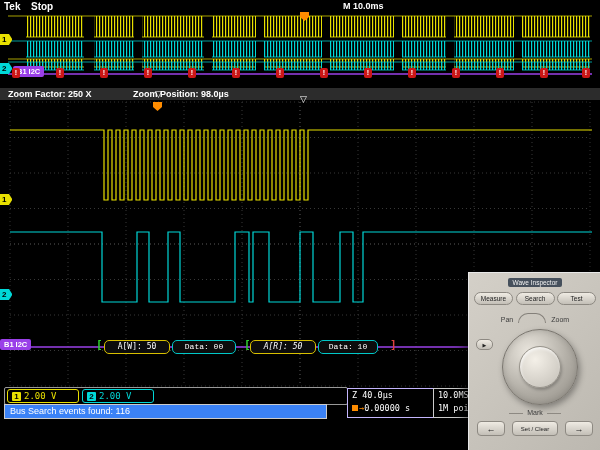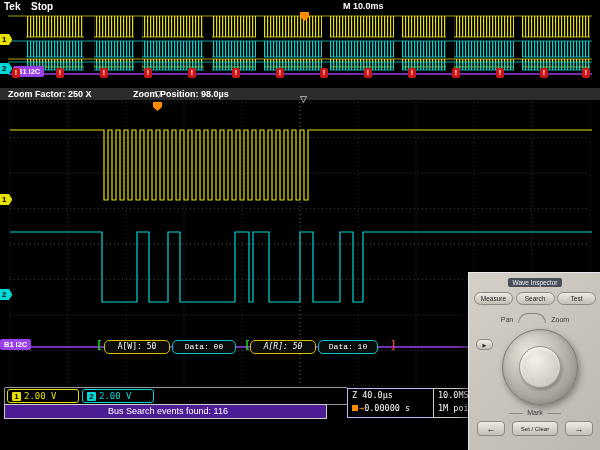--- a/index.html
+++ b/index.html
@@ -53,22 +53,22 @@
   .chbox.c2{left:82px;width:62px;border-color:#00d8d8;color:#00d8d8;}
   .chip{display:inline-block;width:9px;height:9px;color:#000;font:bold 8px/9px "Liberation Sans",sans-serif;
         text-align:center;border-radius:1px;}
   .chip.y{background:#e8e000;} .chip.c{background:#00d8d8;}
   .zbox{position:absolute;left:347px;top:388px;width:84px;height:28px;border:1px solid #c4b5fd;background:#000;
         color:#fff;font:8.5px/13px "DejaVu Sans Mono",monospace;padding-left:4px;z-index:3;}
   .tsq{display:inline-block;width:6px;height:6px;background:#ff8c00;margin-right:1px;}
   .tar{color:#ff8c00;}
   .ratebox{position:absolute;left:433px;top:388px;width:97px;height:28px;border:1px solid #ccc;background:#000;
         color:#fff;font:8.5px/13px "DejaVu Sans Mono",monospace;padding-left:4px;z-index:3;}
-  .searchbox{position:absolute;left:4px;top:404px;width:316px;height:13px;border:1px solid #ccc;background:#4c1d95;
-        color:#fff;font:9px/13px "Liberation Sans",sans-serif;padding-left:5px;z-index:3;text-align:center;}
+  .searchbox{position:absolute;left:4px;top:404px;width:316px;height:13px;border:1px solid #ccc;background:#3b82f6;
+        color:#fff;font:9px/13px "Liberation Sans",sans-serif;padding-left:5px;z-index:3;}
 
   
   .panel{position:absolute;left:468px;top:272px;width:132px;height:178px;z-index:10;
          background:linear-gradient(135deg,#d4d0c8,#bcb8b0);border-left:1px solid #e8e8e8;border-top:1px solid #e8e8e8;
          box-shadow:-4px -4px 10px rgba(0,0,0,.55);font-family:"Liberation Sans",sans-serif;}
   .panel-title{margin:5px auto 0;width:max-content;background:#46505c;color:#f2f2f2;font-size:6.5px;
          padding:1px 5px;border-radius:2px;}
   .panel-btns{display:flex;justify-content:space-between;padding:0 5px;margin-top:5px;}
   .pbtn{width:39px;height:13px;background:linear-gradient(#efebe3,#c3bfb7);border:1px solid #8d8982;
         border-radius:7px;font-size:6.5px;color:#222;font-family:"Liberation Sans",sans-serif;padding:0;}

